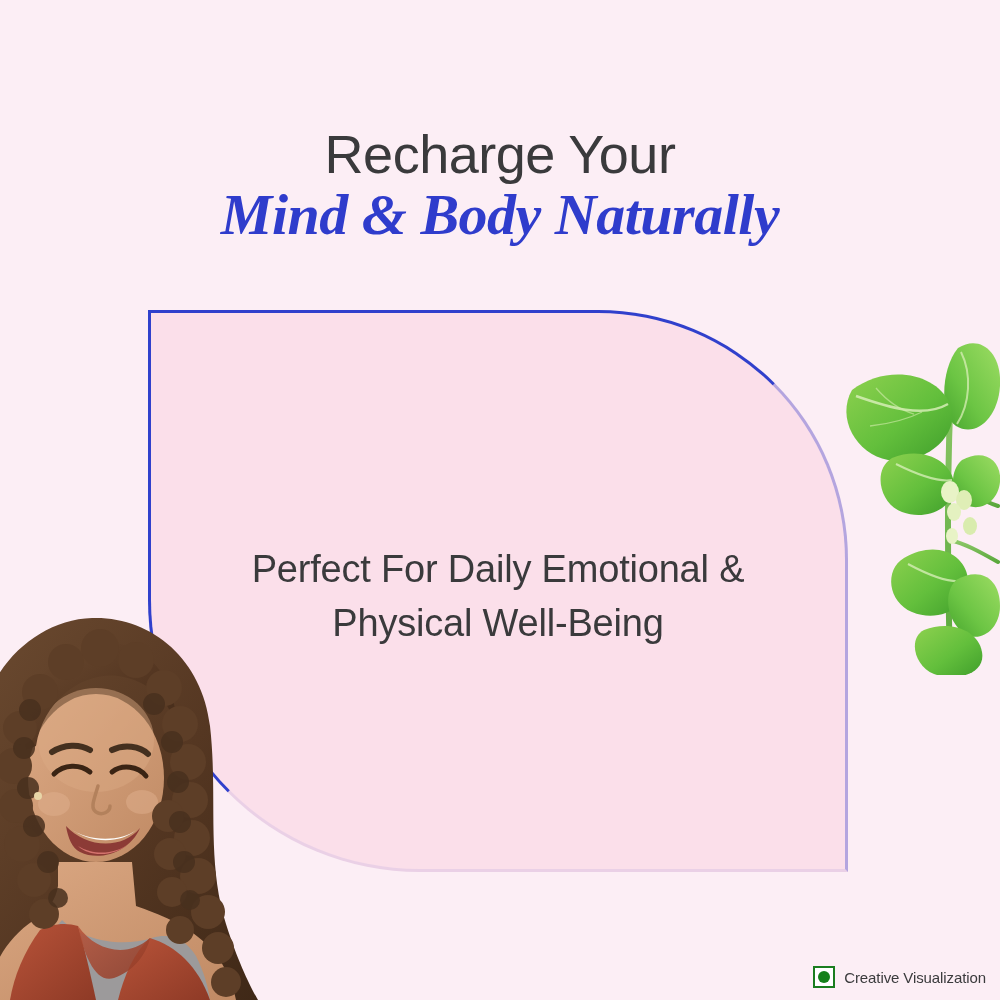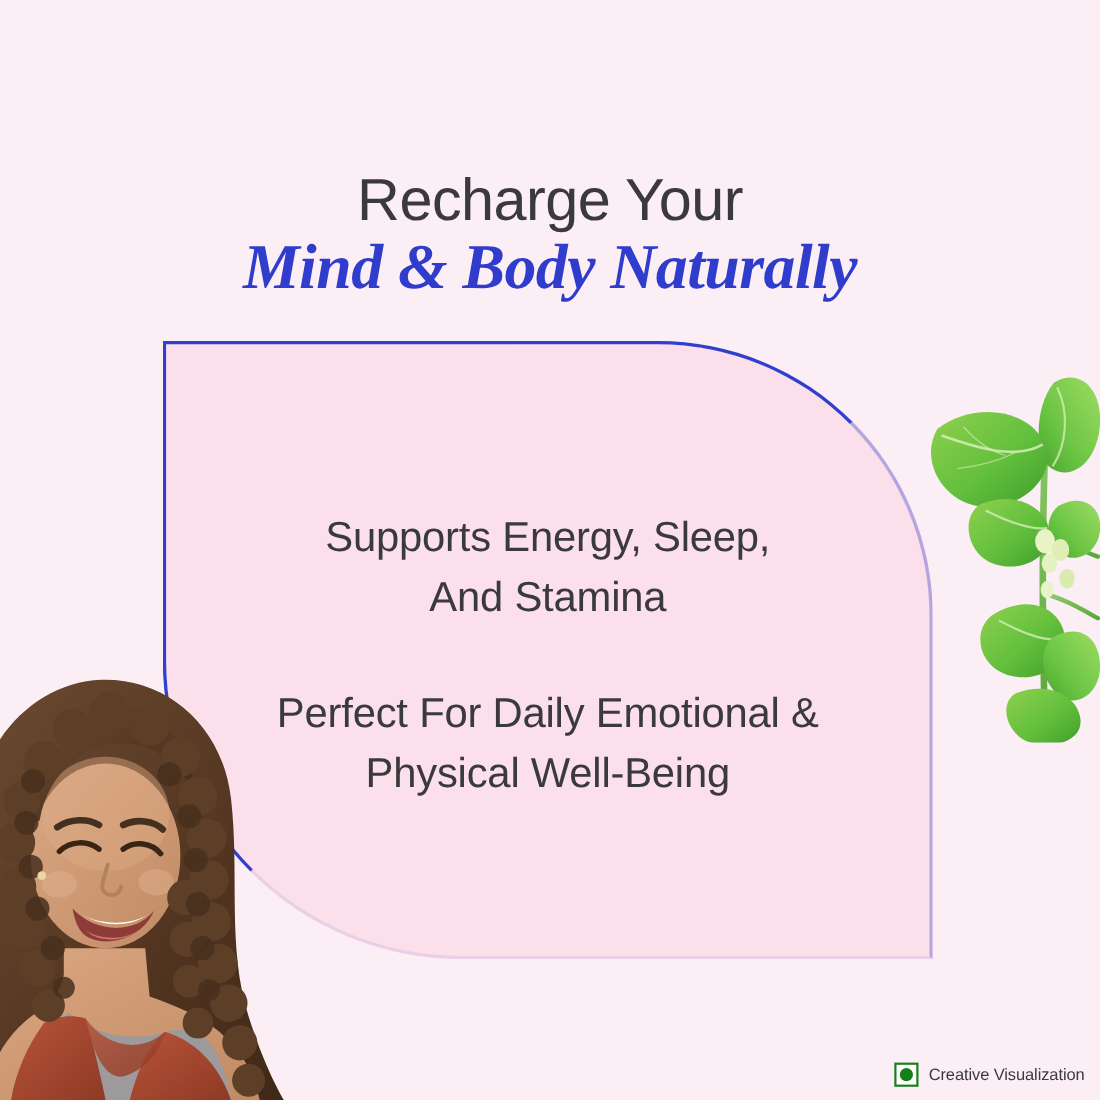--- a/index.html
+++ b/index.html
@@ -29,21 +29,20 @@
     width: 1000px;
     text-align: center;
   }
   .headline-line1 {
     font-family: "Liberation Sans", sans-serif;
     font-size: 54px;
     font-weight: 400;
     letter-spacing: -0.5px;
     color: #3a3a3c;
     line-height: 1.05;
-    margin-top: 28px;
   }
   .headline-line2 {
     font-family: "Liberation Serif", serif;
     font-style: italic;
     font-weight: 700;
     font-size: 58px;
     letter-spacing: -0.5px;
     color: #2f3ccc;
     line-height: 1.05;
     margin-top: 2px;
@@ -151,22 +150,20 @@
 <div id="poster">
 
   <div class="panel"></div>
 
   <div class="headline-block">
     <div class="headline-line1">Recharge Your</div>
     <div class="headline-line2">Mind &amp; Body Naturally</div>
   </div>
 
   <div class="benefits">
-    <div class="benefit">Supports Energy, Sleep,
-And Stamina</div>
     <div class="benefit">Perfect For Daily Emotional &amp;
 Physical Well-Being</div>
   </div>
 
   <svg class="plant" viewBox="0 0 170 345" xmlns="http://www.w3.org/2000/svg">
     <defs>
       <linearGradient id="lf1" x1="0" y1="0" x2="1" y2="1">
         <stop offset="0%" stop-color="#8ed14f"></stop>
         <stop offset="55%" stop-color="#63bf3c"></stop>
         <stop offset="100%" stop-color="#3f9e2b"></stop>

